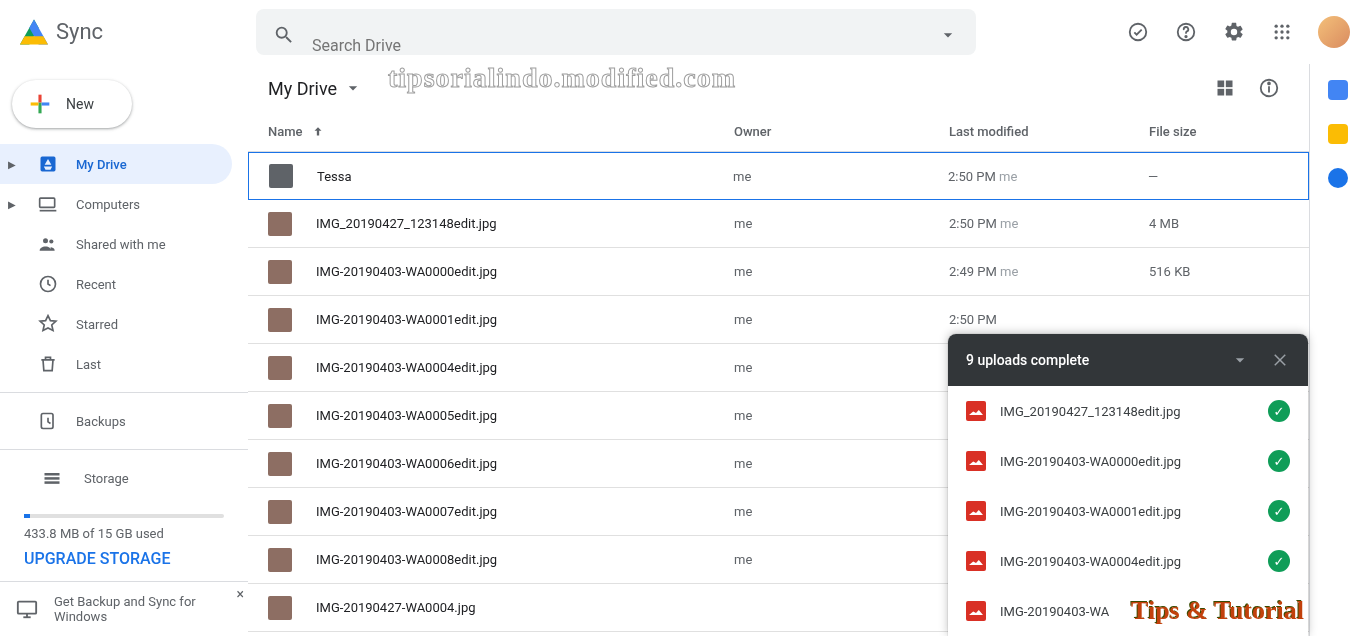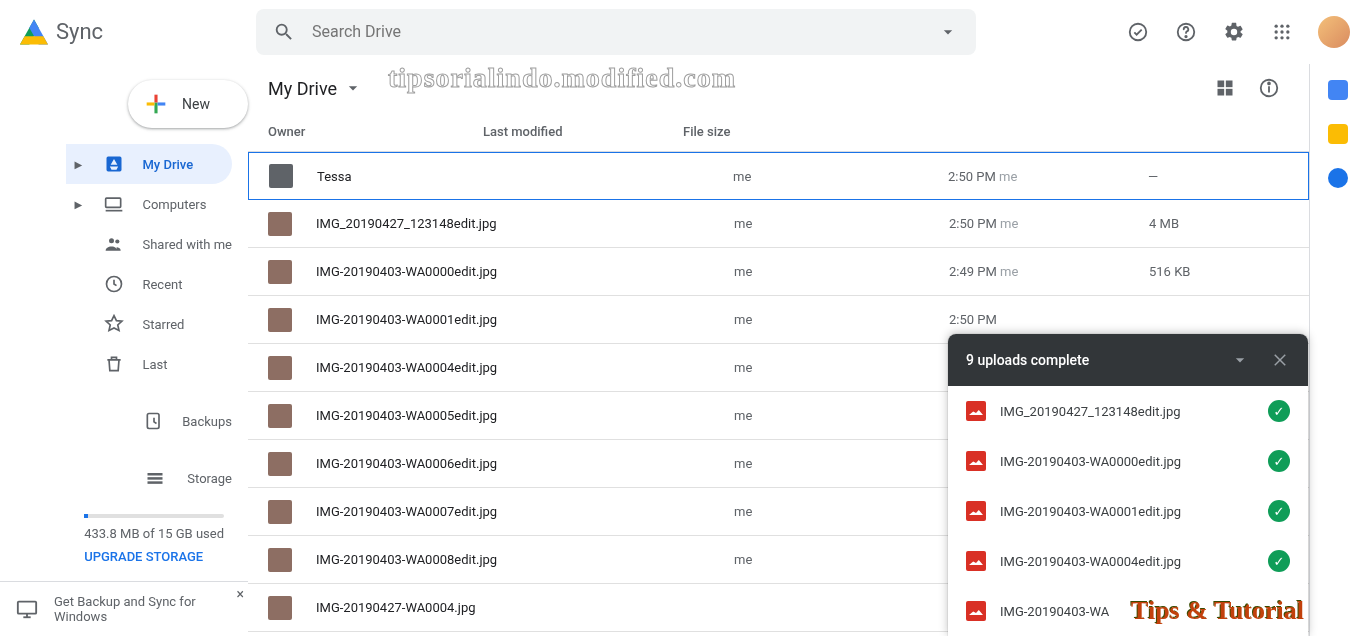--- a/index.html
+++ b/index.html
@@ -1,36 +1,36 @@
 <!DOCTYPE html>
 <html><head>
 <meta charset="utf-8">
 <style>
 * { margin: 0; padding: 0; box-sizing: border-box; font-family: Roboto, Arial, sans-serif; }
 body { width: 1366px; height: 636px; overflow: hidden; background: #fff; position: relative; }
 .header { height: 64px; display: flex; align-items: center; padding: 0 8px; border-bottom: 1px solid transparent; }
 .logo-area { display: flex; align-items: center; width: 248px; padding-left: 12px; gap: 8px; }
 .logo-text { font-size: 22px; color: #5f6368; }
-.search-box { flex: 1; max-width: 720px; height: 46px; background: #f1f3f4; border-radius: 8px; display: flex; align-items: center; padding: 0 8px; }
+.search-box { flex: 1; max-width: 720px; height: 46px; background: #f1f3f4; border-radius: 8px; display: flex; align-items: flex-end; padding: 0 8px; }
 .search-box input { flex: 1; border: none; background: transparent; font-size: 16px; color: #5f6368; outline: none; padding-left: 8px; }
 .hdr-actions { display: flex; align-items: center; gap: 8px; margin-left: auto; padding-right: 8px; }
 .icon-btn { width: 40px; height: 40px; border-radius: 50%; display: flex; align-items: center; justify-content: center; cursor: pointer; color: #5f6368; }
 .avatar { width: 32px; height: 32px; border-radius: 50%; background: linear-gradient(135deg,#f4c07a,#d98b5f); margin-left: 8px; }
 .body { display: flex; height: calc(100% - 64px); }
-.sidebar { width: 248px; padding-top: 8px; display: flex; flex-direction: column; align-items: flex-end; }
+.sidebar { width: 248px; padding-top: 8px; display: flex; flex-direction: column; }
 .new-btn { margin: 8px 0 16px 12px; width: 120px; height: 48px; border-radius: 24px; box-shadow: 0 1px 2px rgba(60,64,67,.3),0 1px 3px 1px rgba(60,64,67,.15); display: flex; align-items: center; gap: 12px; padding-left: 14px; font-size: 14px; color: #3c4043; background: #fff; cursor: pointer; }
 .nav-item { height: 40px; display: flex; align-items: center; padding-left: 8px; gap: 18px; font-size: 13px; color: #5f6368; cursor: pointer; border-radius: 0 20px 20px 0; margin-right: 16px; }
 .nav-item.active { background: #e8f0fe; color: #1967d2; font-weight: 500; }
 .nav-item .chev { width: 12px; color: #5f6368; font-size: 10px; }
 .nav-item .nico { width: 20px; display: flex; justify-content: center; }
 .nav-sep { height: 1px; background: #dadce0; margin: 8px 0; }
 .storage { padding: 8px 24px 0 24px; font-size: 13px; color: #5f6368; }
 .storage-bar { height: 4px; background: #e0e0e0; border-radius: 2px; margin: 8px 0 8px 0; position: relative; }
 .storage-bar::before { content: ''; position: absolute; left: 0; top: 0; bottom: 0; width: 3%; background: #1a73e8; }
-.upgrade { color: #1a73e8; font-size: 13px; font-weight: 500; margin-top: 8px; cursor: pointer; }
+.upgrade { color: #1a73e8; font-size: 16px; font-weight: 500; margin-top: 8px; cursor: pointer; }
 .backup-promo { position: absolute; bottom: 0; left: 0; width: 248px; border-top: 1px solid #dadce0; padding: 12px 16px; display: flex; align-items: center; gap: 16px; font-size: 13px; color: #5f6368; background: #fff; }
 .backup-promo .close { position: absolute; top: 4px; right: 4px; font-size: 14px; color: #5f6368; cursor: pointer; }
 .main { flex: 1; display: flex; flex-direction: column; border-right: 1px solid #dadce0; position: relative; }
 .toolbar { height: 48px; display: flex; align-items: center; padding: 0 20px 0 20px; }
 .breadcrumb { font-size: 18px; color: #202124; display: flex; align-items: center; gap: 6px; cursor: pointer; }
 .watermark { position: absolute; left: 140px; top: -2px; font-size: 28px; color: #fff; -webkit-text-stroke: 1px #9e9e9e; font-family: serif; font-weight: bold; letter-spacing: 1px; pointer-events: none; }
 .tb-actions { margin-left: auto; display: flex; gap: 4px; }
 .cols { height: 40px; display: flex; align-items: center; padding: 0 20px; border-bottom: 1px solid #dadce0; font-size: 13px; color: #5f6368; font-weight: 500; }
 .col-name { flex: 1; min-width: 0; display: flex; align-items: center; gap: 8px; }
 .col-owner { width: 215px; }
@@ -242,20 +242,26 @@
         <span class="icon-btn">
             <svg width="22" height="22" viewBox="0 0 24 24" fill="none" stroke="#5f6368" stroke-width="2">
               <circle cx="12" cy="12" r="9"></circle>
               <line x1="12" y1="10" x2="12" y2="17"></line>
               <circle cx="12" cy="7" r="1" fill="#5f6368"></circle>
             </svg>
           </span>
       </div>
     </div>
     <div class="cols">
+      <div class="col-name">
+          <span>Name</span> 
+          <svg width="14" height="14" viewBox="0 0 24 24" fill="#5f6368">
+            <path d="M12 4l-6 6h4v8h4v-8h4z"></path>
+          </svg>
+        </div>
       <div class="col-owner">Owner</div>
       <div class="col-mod">Last modified</div>
       <div class="col-size">File size</div>
     </div>
     <div class="rows" id="rows">
         <div class="row selected">
           <div class="col-name">
             <span class="thumb folder">
               <svg width="24" height="24" viewBox="0 0 24 24" fill="#5f6368">
                 <path d="M10 4H4a2 2 0 0 0-2 2v12a2 2 0 0 0 2 2h16a2 2 0 0 0 2-2V8a2 2 0 0 0-2-2h-8l-2-2z"></path>

